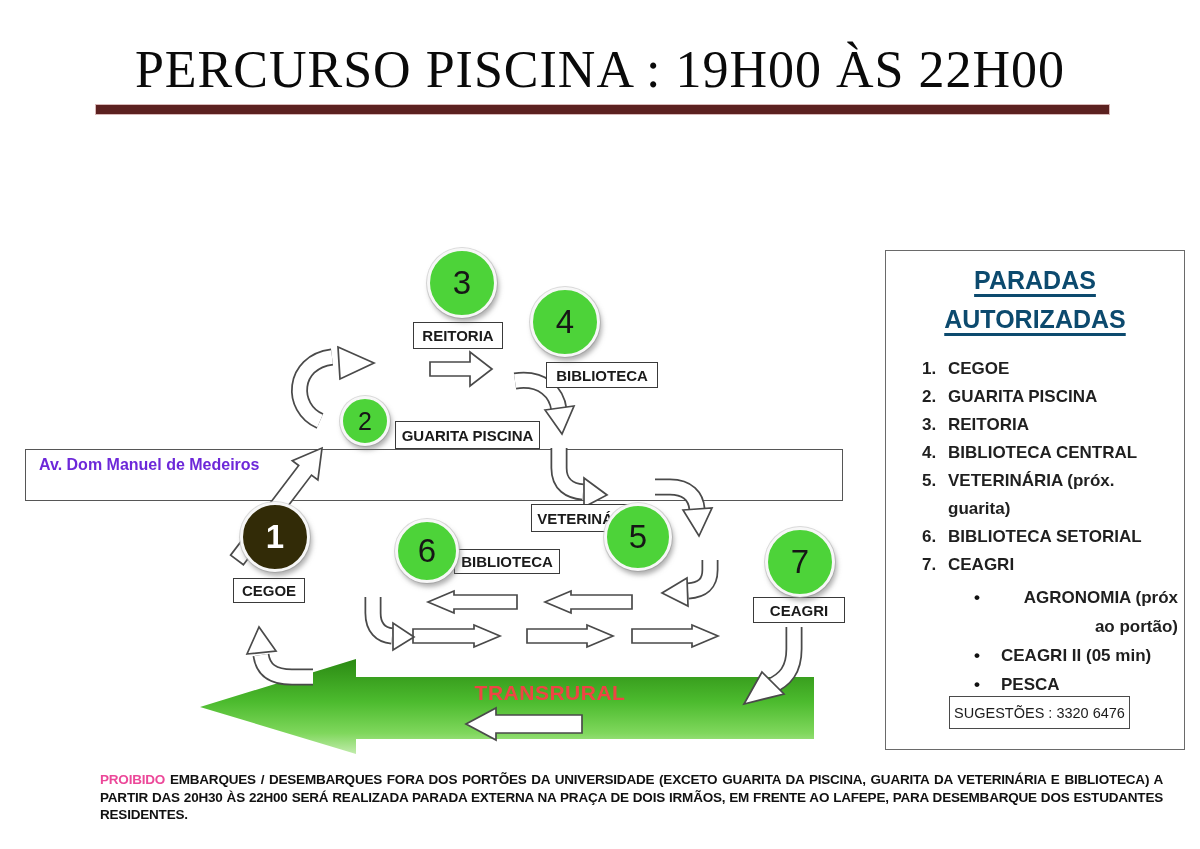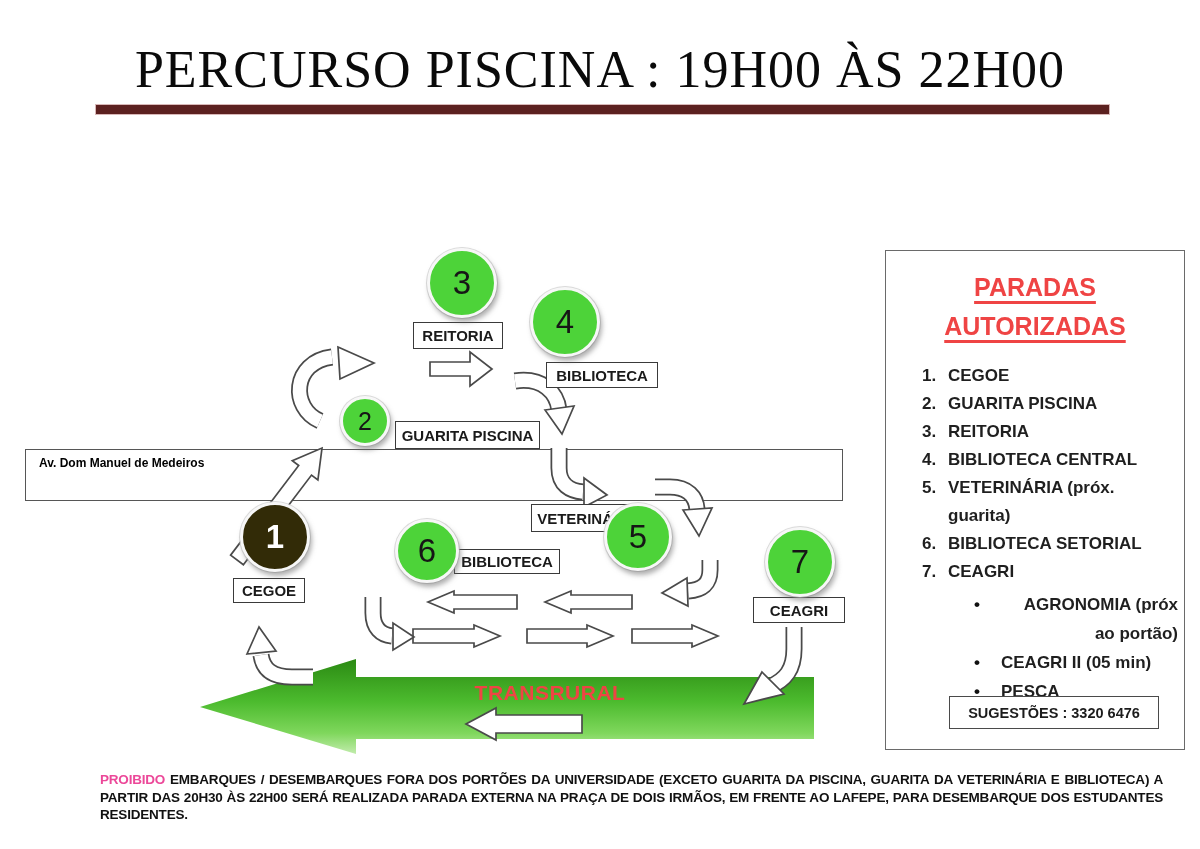--- a/index.html
+++ b/index.html
@@ -21,21 +21,21 @@
     background:#5c2120; border:1px solid #d9b8b8;
   }
   
   .diagram { position:absolute; inset:0; }
   .road {
     position:absolute; left:25px; top:449px; width:818px; height:52px;
     background:#ffffff; border:1.5px solid #565656; z-index:1;
   }
   .road-label {
     position:absolute; left:13px; top:6px;
-    font-size:12px; font-weight:bold; color:#000000; white-space:nowrap;
+    font-size:16px; font-weight:bold; color:#6d28d9; white-space:nowrap;
   }
   svg.arrows { position:absolute; left:0; top:0; z-index:2; pointer-events:none; }
   .blk { fill:#ffffff; stroke:#4a4a4a; stroke-width:1.7; stroke-linejoin:miter; }
   .tube-out { fill:none; stroke:#4a4a4a; stroke-width:17; }
   .tube-in  { fill:none; stroke:#ffffff; stroke-width:13.5; }
   .transrural-label {
     position:absolute; left:430px; top:681px; width:240px; text-align:center;
     font-size:21px; font-weight:bold; color:#ef4444; z-index:3;
     letter-spacing:0.5px;
   }
@@ -64,36 +64,36 @@
   .s4 { left:530px; top:287px; width:70px; height:70px; }
   .s5 { left:604px; top:503px; width:68px; height:68px; }
   .s6 { left:395px; top:519px; width:64px; height:64px; }
   .s7 { left:765px; top:527px; width:70px; height:70px; }
   
   .sidebar {
     position:absolute; left:885px; top:250px; width:300px; height:500px;
     border:1.5px solid #6a6a6a; background:#ffffff; z-index:6;
   }
   .sb-title {
-    text-align:center; font-weight:bold; color:#ef4444;
-    font-size:25px; line-height:39px; margin-top:17px;
+    text-align:center; font-weight:bold; color:#0c4a6e;
+    font-size:25px; line-height:39px; margin-top:10px;
   }
   .sb-title span { text-decoration:underline; text-decoration-thickness:2.5px; text-underline-offset:5px; }
   .sb-list { margin-top:16px; }
   .sb-item { display:flex; padding-left:36px; padding-right:8px; }
   .sb-item .num { width:26px; flex:0 0 26px; font-weight:bold; font-size:17px; line-height:28px; color:#1f1f1f; }
   .sb-item .txt { font-weight:bold; font-size:17px; line-height:28px; color:#1f1f1f; }
   .sb-bullets { margin-top:4px; }
   .sb-bullet { display:flex; padding-left:88px; padding-right:6px; }
   .sb-bullet .dot { width:27px; flex:0 0 27px; font-weight:bold; font-size:17px; line-height:29px; color:#111; }
   .sb-bullet .txt { font-weight:bold; font-size:17px; line-height:29px; color:#1f1f1f;text-align:right; }
   .sb-sugg {
-    position:absolute; left:63px; bottom:20px; width:210px; height:33px;
+    position:absolute; left:63px; bottom:20px; width:181px; height:33px;
     border:1.5px solid #4a4a4a; display:flex; align-items:center; justify-content:center;
-    font-size:14.5px; font-weight:bold; color:#1c1c1c; white-space:nowrap;
+    font-size:14.5px; font-weight:normal; color:#1c1c1c; white-space:nowrap;
   }
   
   .footer {
     position:absolute; left:100px; top:771px; width:1063px;
     font-size:13.5px; font-weight:bold; color:#111111;
     line-height:17.5px; letter-spacing:-0.2px; text-align:justify;
   }
   .footer .red { color:#ec4899; }
 </style>
 </head>

